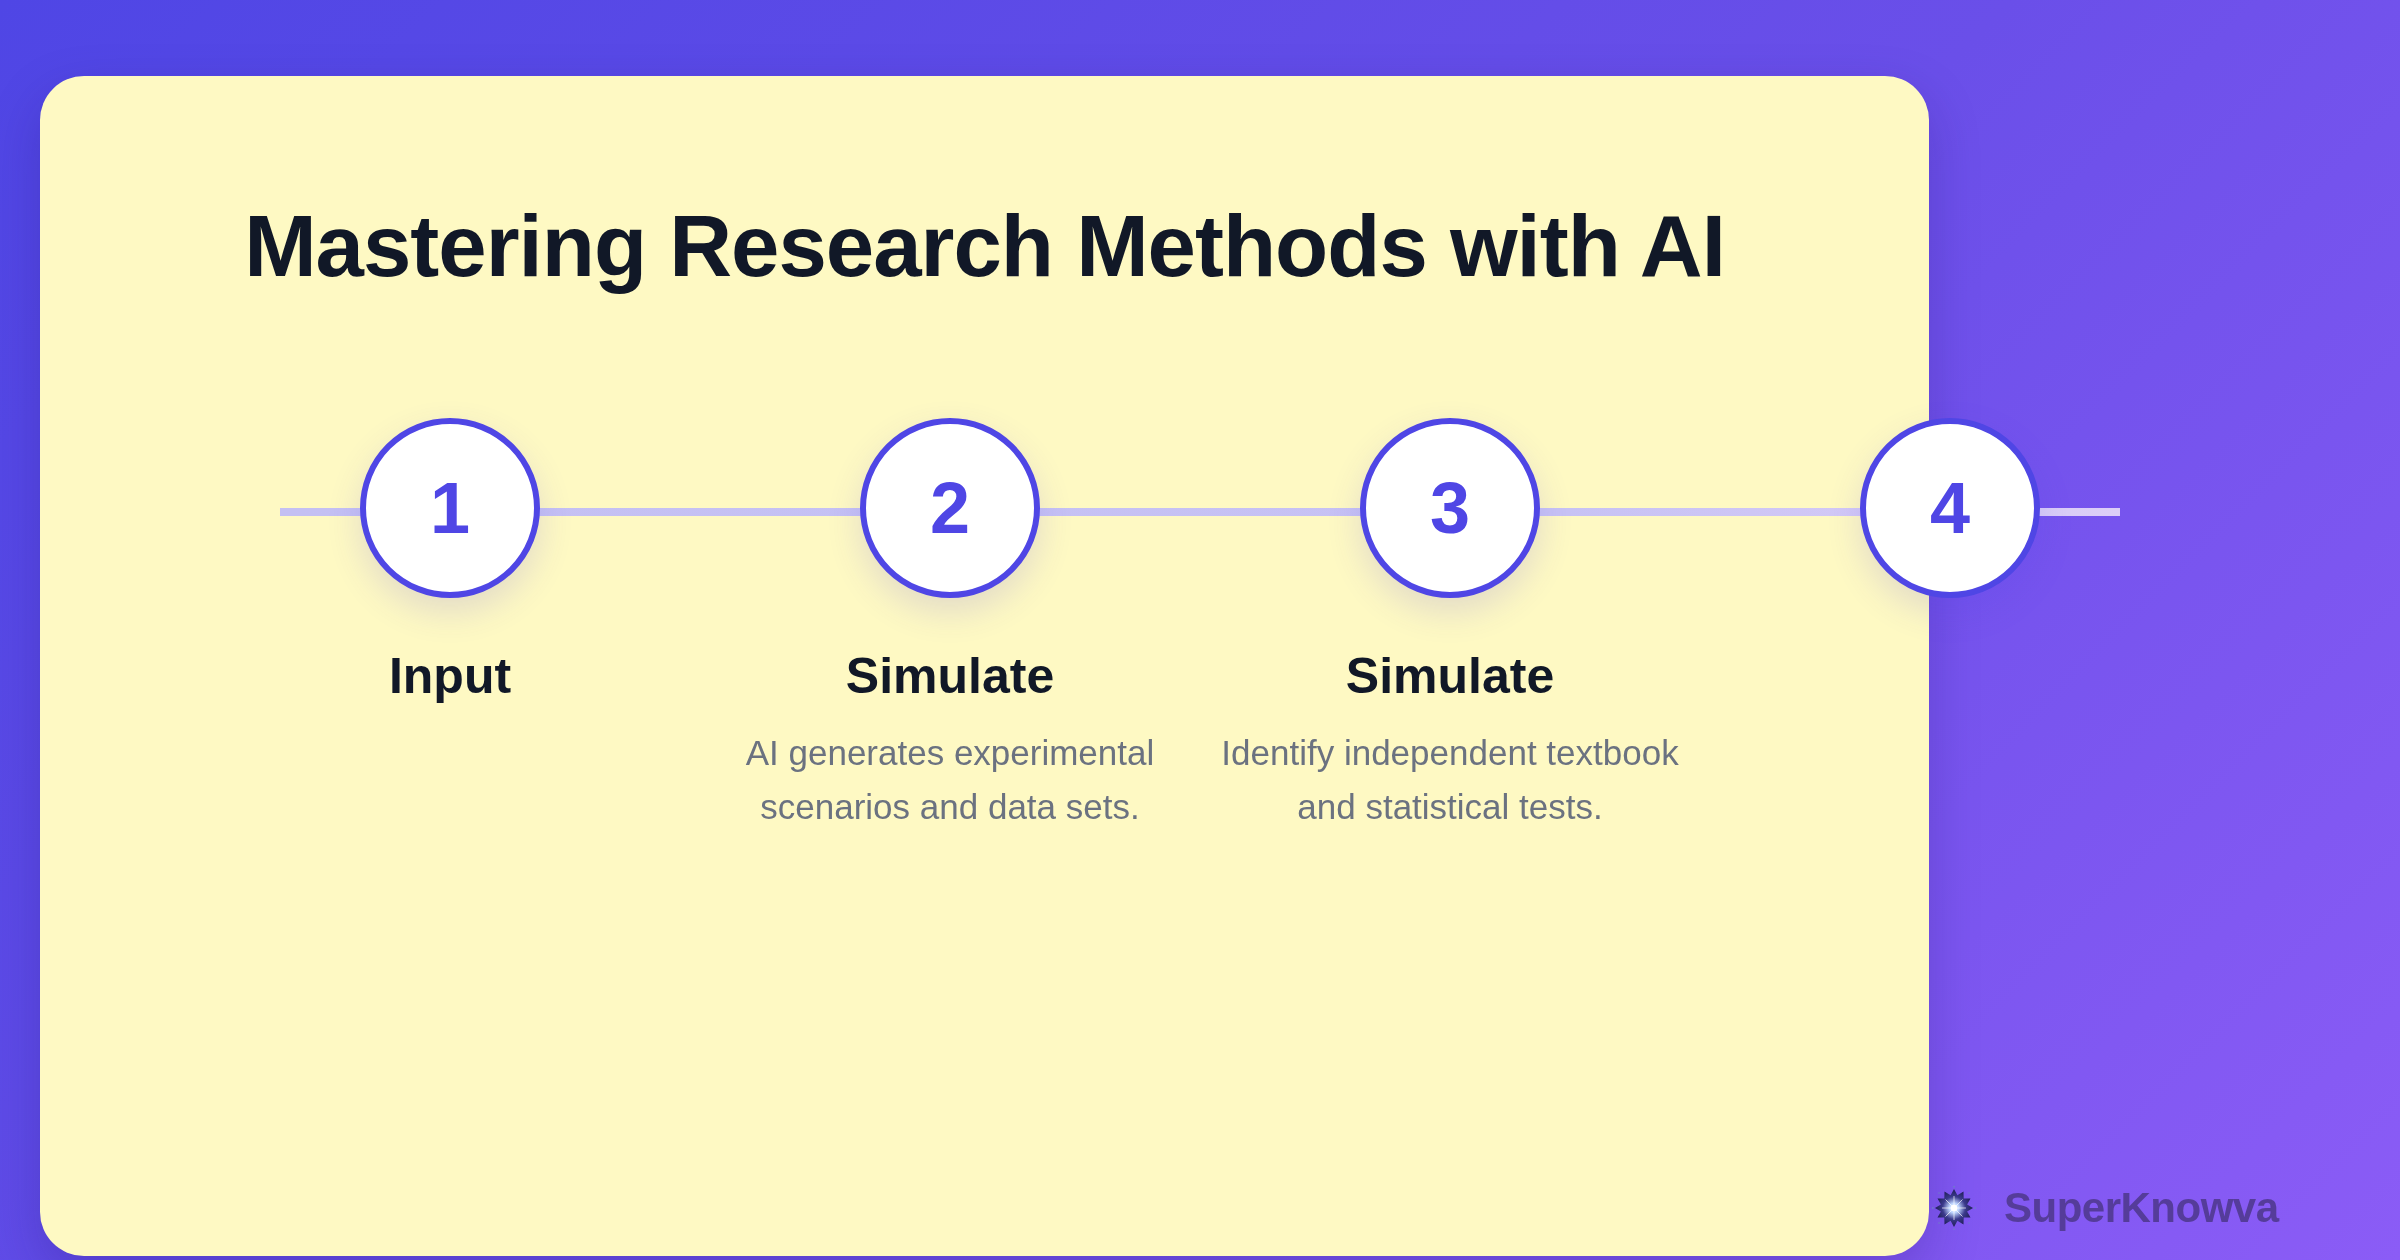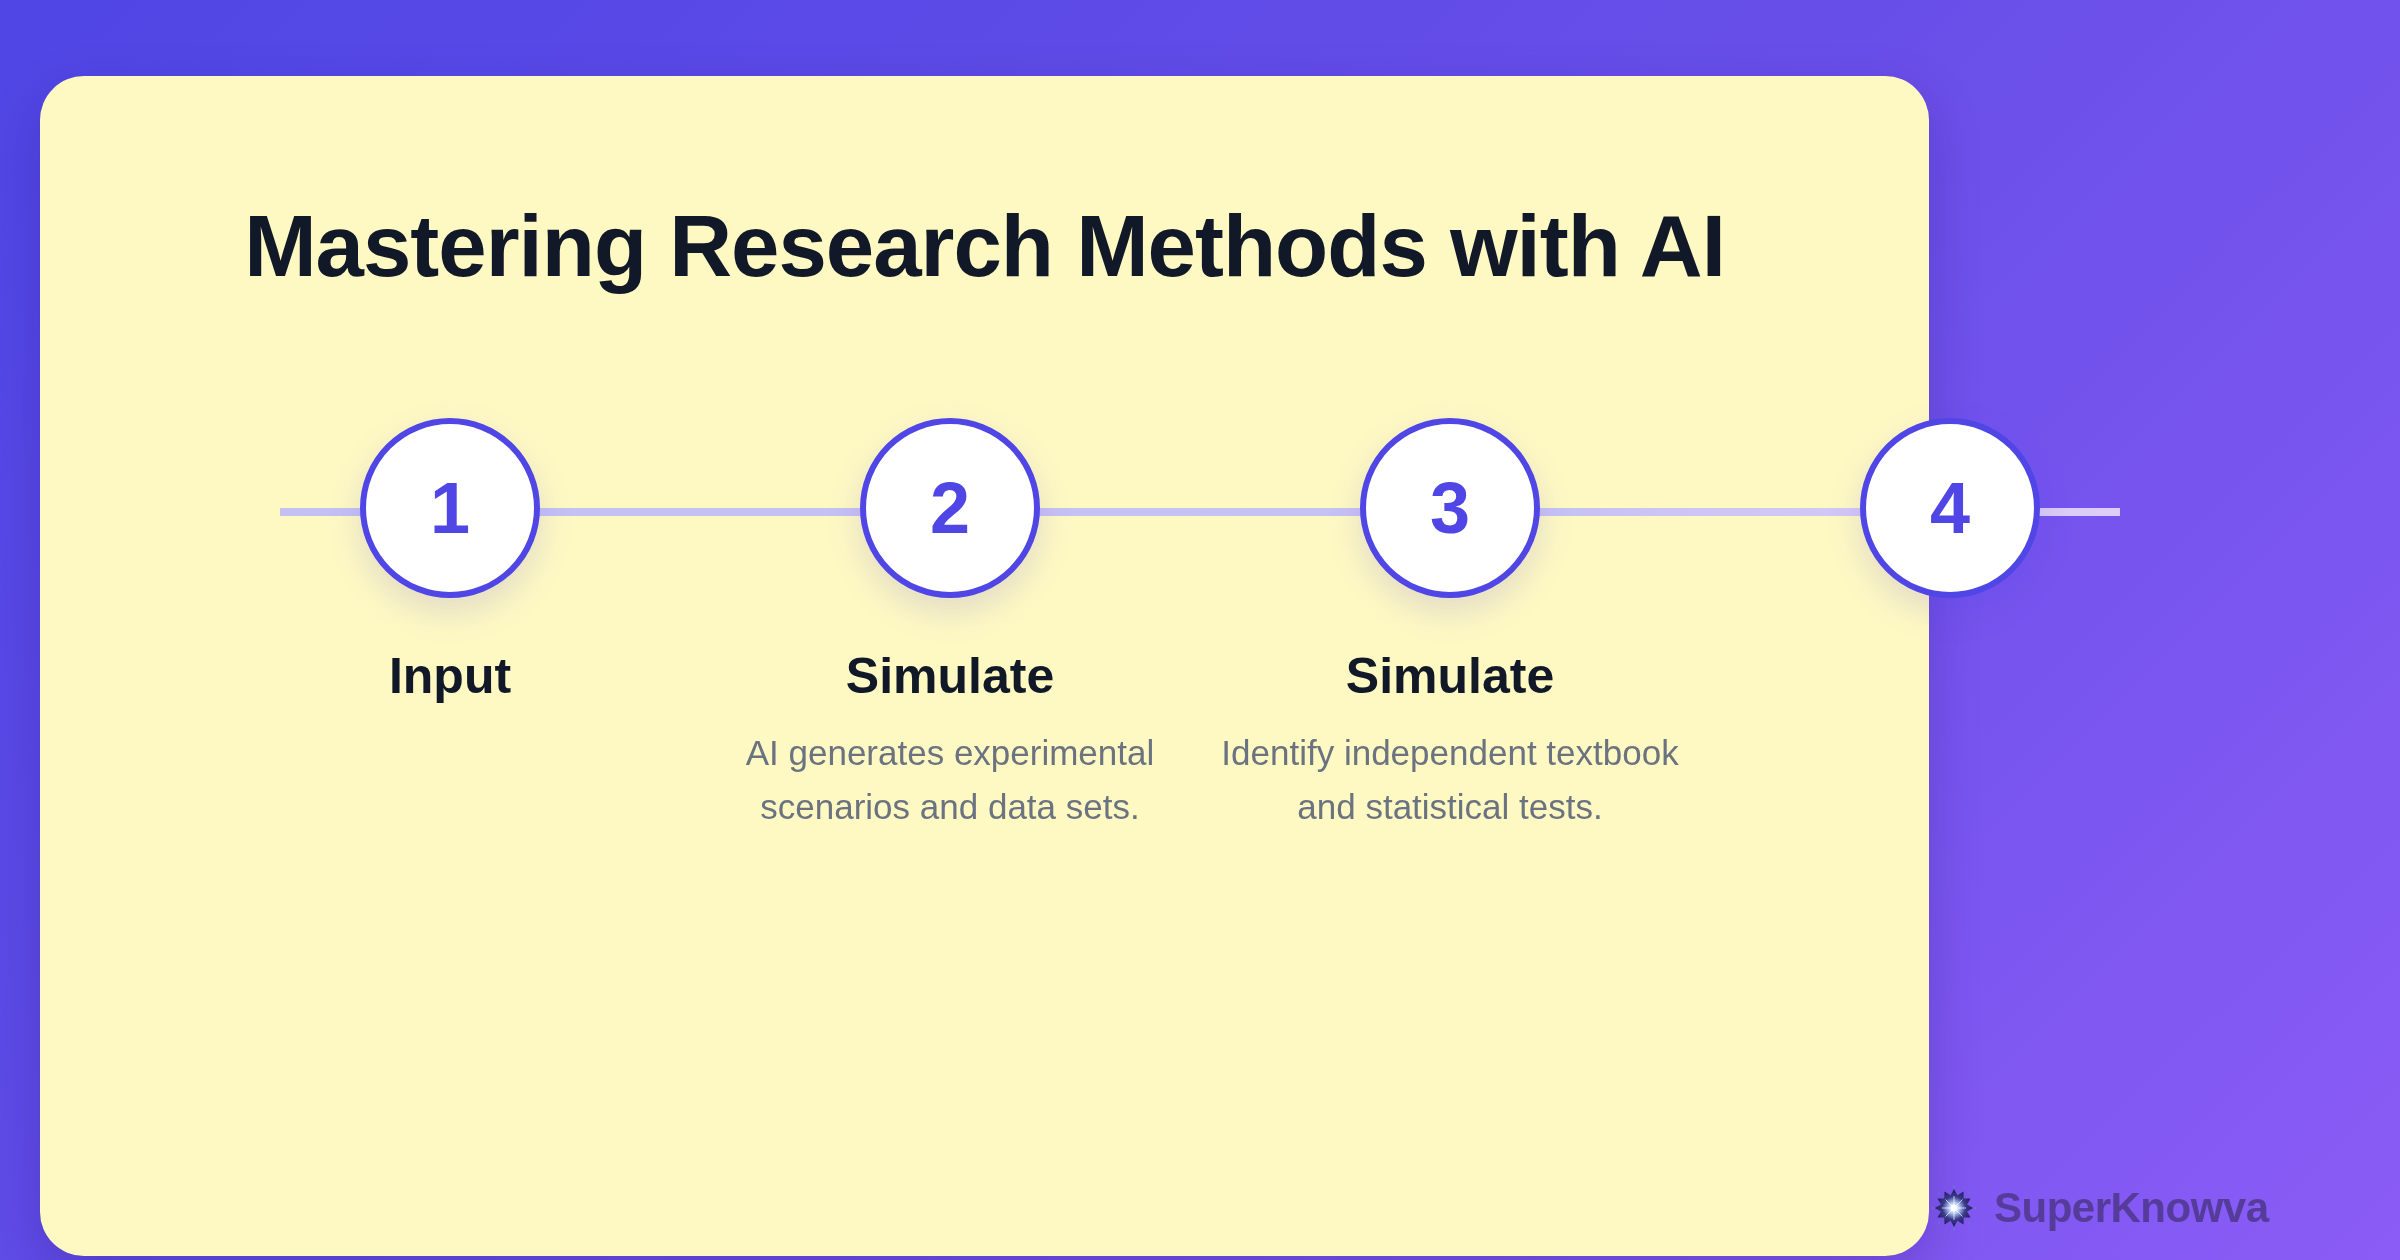--- a/index.html
+++ b/index.html
@@ -73,21 +73,21 @@
       font-weight: 400;
       color: #6B7280;
       line-height: 54px;
     }
     .brand {
       position: absolute;
       left: 1892px;
       top: 1110px;
       display: flex;
       align-items: center;
-      gap: 18px;
+      gap: 28px;
     }
     .brand-icon { width: 44px; height: 44px; display: block; }
     .brand-name {
       font-size: 42px;
       font-weight: 700;
       color: #553C9A;
       letter-spacing: -0.5px;
       line-height: 1;
     }
   </style>

